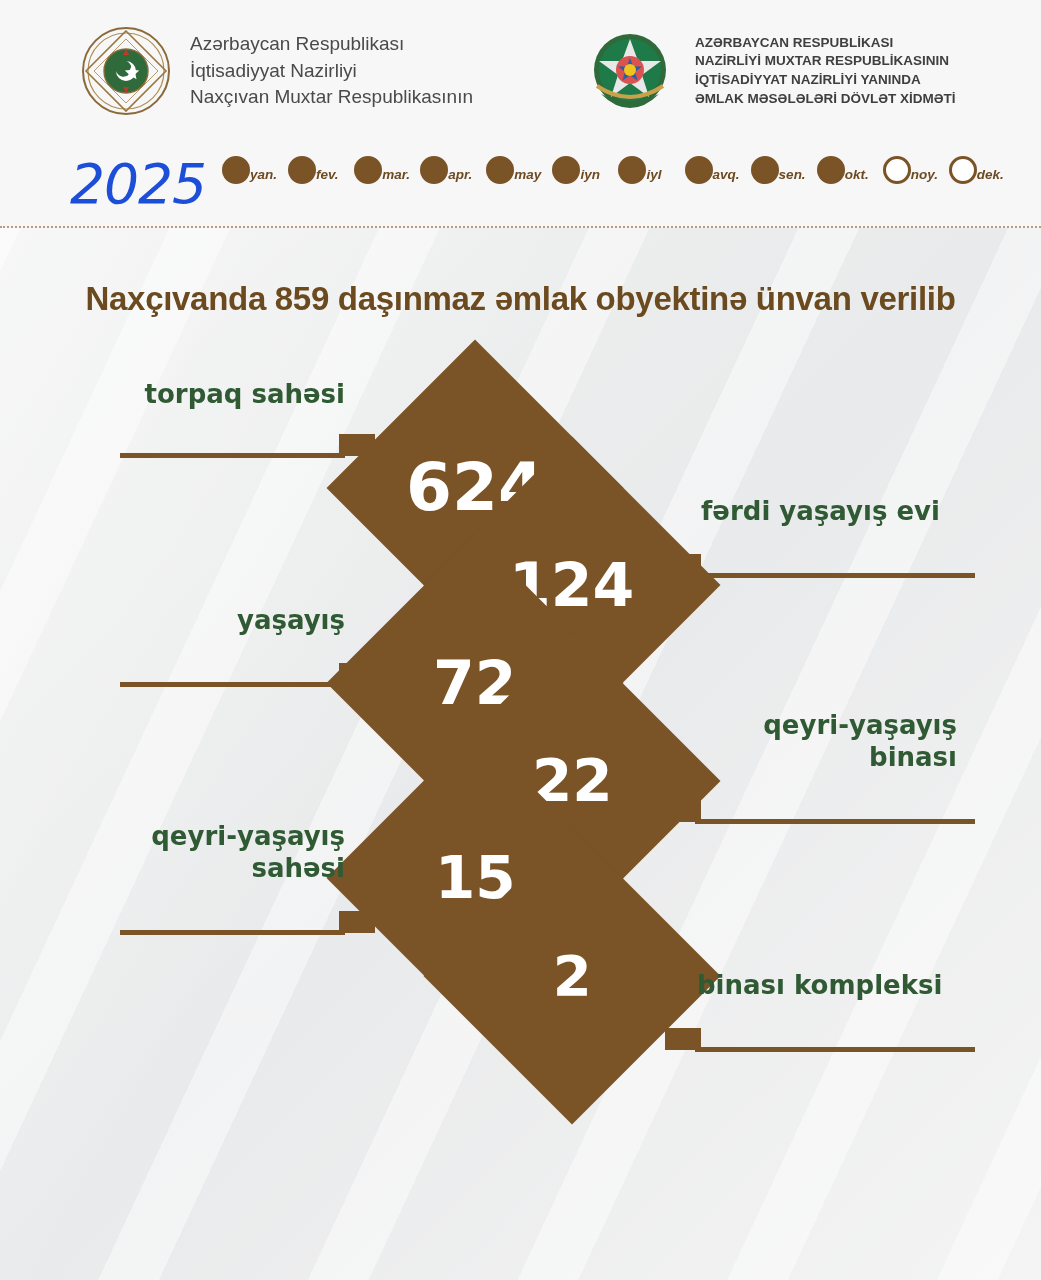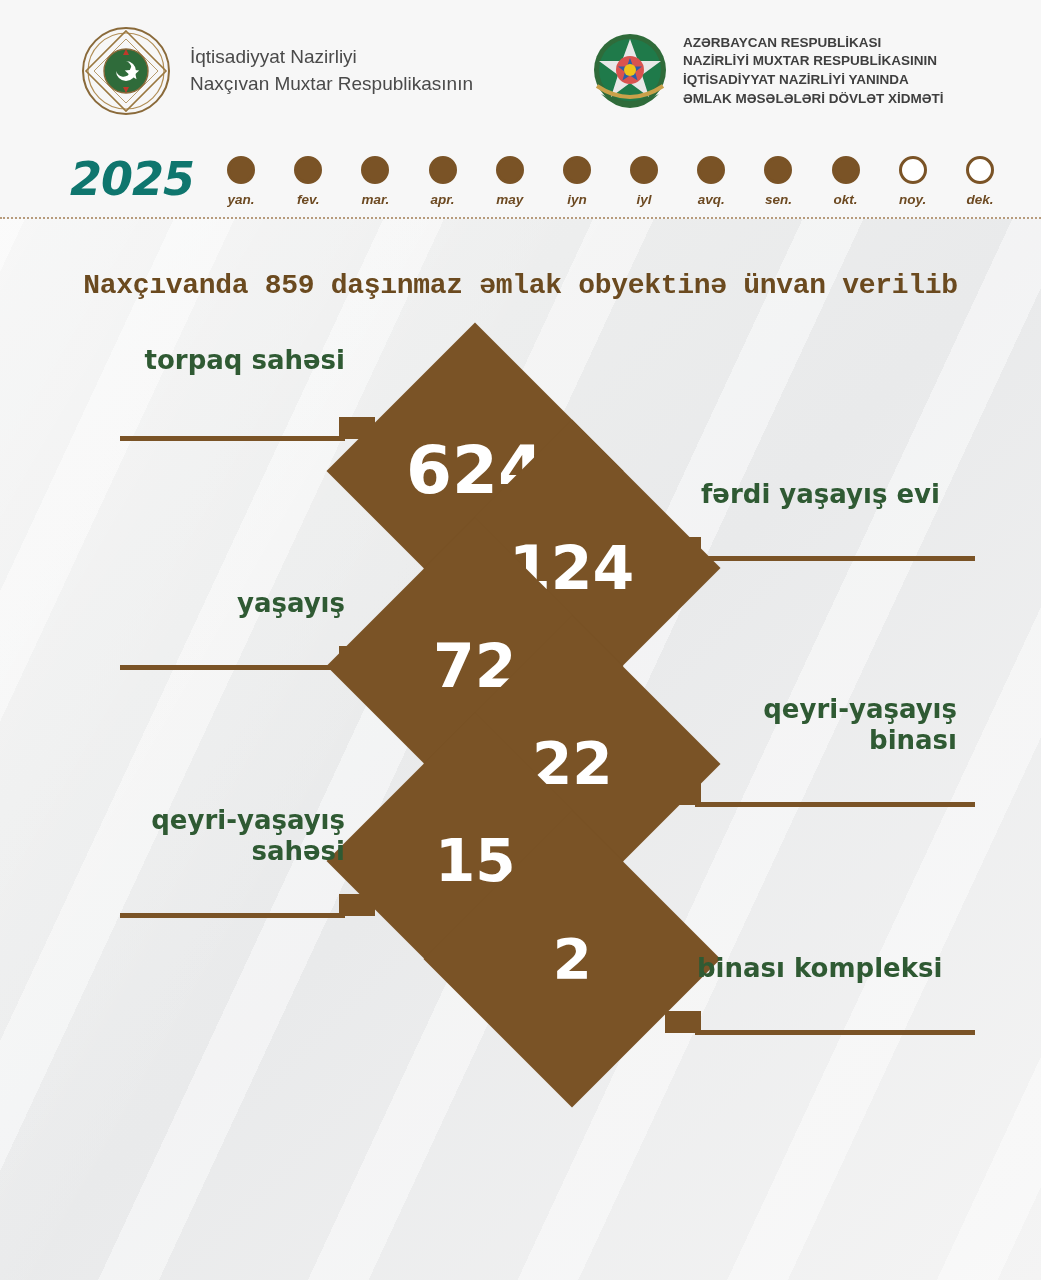--- a/index.html
+++ b/index.html
@@ -59,21 +59,21 @@
   }
   .ministry-lines {
     color: #4a4a4a;
     font-size: 19px;
     line-height: 1.42;
     white-space: nowrap;
   }
   .header-right {
     display: flex;
     align-items: center;
-    gap: 14px;
+    gap: 26px;
     margin-left: 118px;
   }
   .coat-arms { width: 78px; height: 82px; flex: 0 0 auto; }
   .service-lines {
     color: #3f3f3f;
     font-size: 13.5px;
     font-weight: bold;
     line-height: 1.38;
     white-space: nowrap;
   }
@@ -86,39 +86,38 @@
     padding: 4px 0 10px 0;
     border-bottom: 2px dotted #b79b7c;
   }
   .timeline {
     display: flex;
     align-items: flex-start;
     padding-left: 70px;
     padding-right: 30px;
   }
   .year {
-    font-size: 46px;
-    font-weight: bold;
+    font-size: 55px;
+    font-weight: normal;
     font-style: italic;
-    color: #0f766e;
+    color: #1d4ed8;
     letter-spacing: -1px;
     margin-right: 16px;
     margin-top: 6px;
     font-family: "DejaVu Sans", sans-serif;
   }
   .months {
     display: flex;
     flex: 1;
     justify-content: space-between;
     align-items: flex-start;
     padding-top: 10px;
   }
   .month {
     display: flex;
-    flex-direction: column;
     align-items: center;
     width: 62px;
   }
   .dot {
     width: 28px; height: 28px;
     border-radius: 50%;
     background: #7a5326;
     border: 3px solid #7a5326;
   }
   .dot.empty { background: #ffffff; }
@@ -129,25 +128,25 @@
     color: #6d4a22;
     font-style: italic;
   }
 
   
   .title {
     position: relative;
     z-index: 3;
     margin: 46px 70px 0 70px;
     text-align: center;
-    font-size: 28px;
+    font-size: 33px;
     font-weight: bold;
     line-height: 1.5;
     color: #6b4a1f;
-    font-family: Liberation Mono, monospace;
+    font-family: Liberation Sans, sans-serif;
     letter-spacing: -0.3px;
   }
 
   
   .chart {
     position: relative;
     z-index: 3;
     width: 1041px;
     height: 820px;
     margin-top: 14px;
@@ -216,20 +215,21 @@
           <path d="M46 14 L78 46 L46 78 L14 46 Z" fill="none" stroke="#b79b6d" stroke-width="1"></path>
           <circle cx="46" cy="46" r="22" fill="#2f6b3a"></circle>
           <circle cx="46" cy="46" r="22" fill="none" stroke="#8a6a3a" stroke-width="1.4"></circle>
           <path d="M36 46 a10 10 0 1 0 10 -10 a8 8 0 1 1 -10 10Z" fill="#ffffff"></path>
           <path d="M52 40 l2.2 5 5 .6 -3.8 3.4 1.1 5.2 -4.5-2.7 -4.5 2.7 1.1-5.2 -3.8-3.4 5-.6Z" fill="#ffffff"></path>
           <path d="M46 24 l3 6 -6 0Z" fill="#c0392b"></path>
           <path d="M46 68 l3 -6 -6 0Z" fill="#c0392b"></path>
         </svg>
       </div>
       <div class="ministry-lines">
+        <div>Azərbaycan Respublikası</div>
         <div>İqtisadiyyat Nazirliyi</div>
         <div>Naxçıvan Muxtar Respublikasının</div>
       </div>
     </div>
 
     <div class="header-right">
       <div class="coat-arms">
         <svg viewBox="0 0 78 82" width="78" height="82">
           <ellipse cx="39" cy="40" rx="36" ry="36" fill="#2f6b3a"></ellipse>
           <ellipse cx="39" cy="40" rx="31" ry="31" fill="#1f7a4a"></ellipse>
@@ -309,21 +309,21 @@
   <div class="title">Naxçıvanda 859 daşınmaz əmlak obyektinə ünvan verilib</div>
 
   <div class="chart">
 
     <div class="node n0" style="left:370px; top:45px;">
       <span class="val">624</span>
     </div>
     <div class="conn left" style="left:120px; top:96px; width:255px;">
       <div class="stub" style="right:0; width:36px;"></div>
       <div class="rule" style="left:0; right:30px;"></div>
-      <div class="lbl" style="bottom:40px; right:30px;">torpaq sahəsi</div>
+      <div class="lbl" style="bottom:23px; right:30px;">torpaq sahəsi</div>
     </div>
 
     <div class="node n1" style="left:467px; top:142px;">
       <span class="val">124</span>
     </div>
     <div class="conn right" style="left:665px; top:216px; width:310px;">
       <div class="stub" style="left:0; width:36px;"></div>
       <div class="rule" style="left:30px; right:0;"></div>
       <div class="lbl" style="bottom:26px; left:36px;">fərdi yaşayış evi</div>
     </div>

